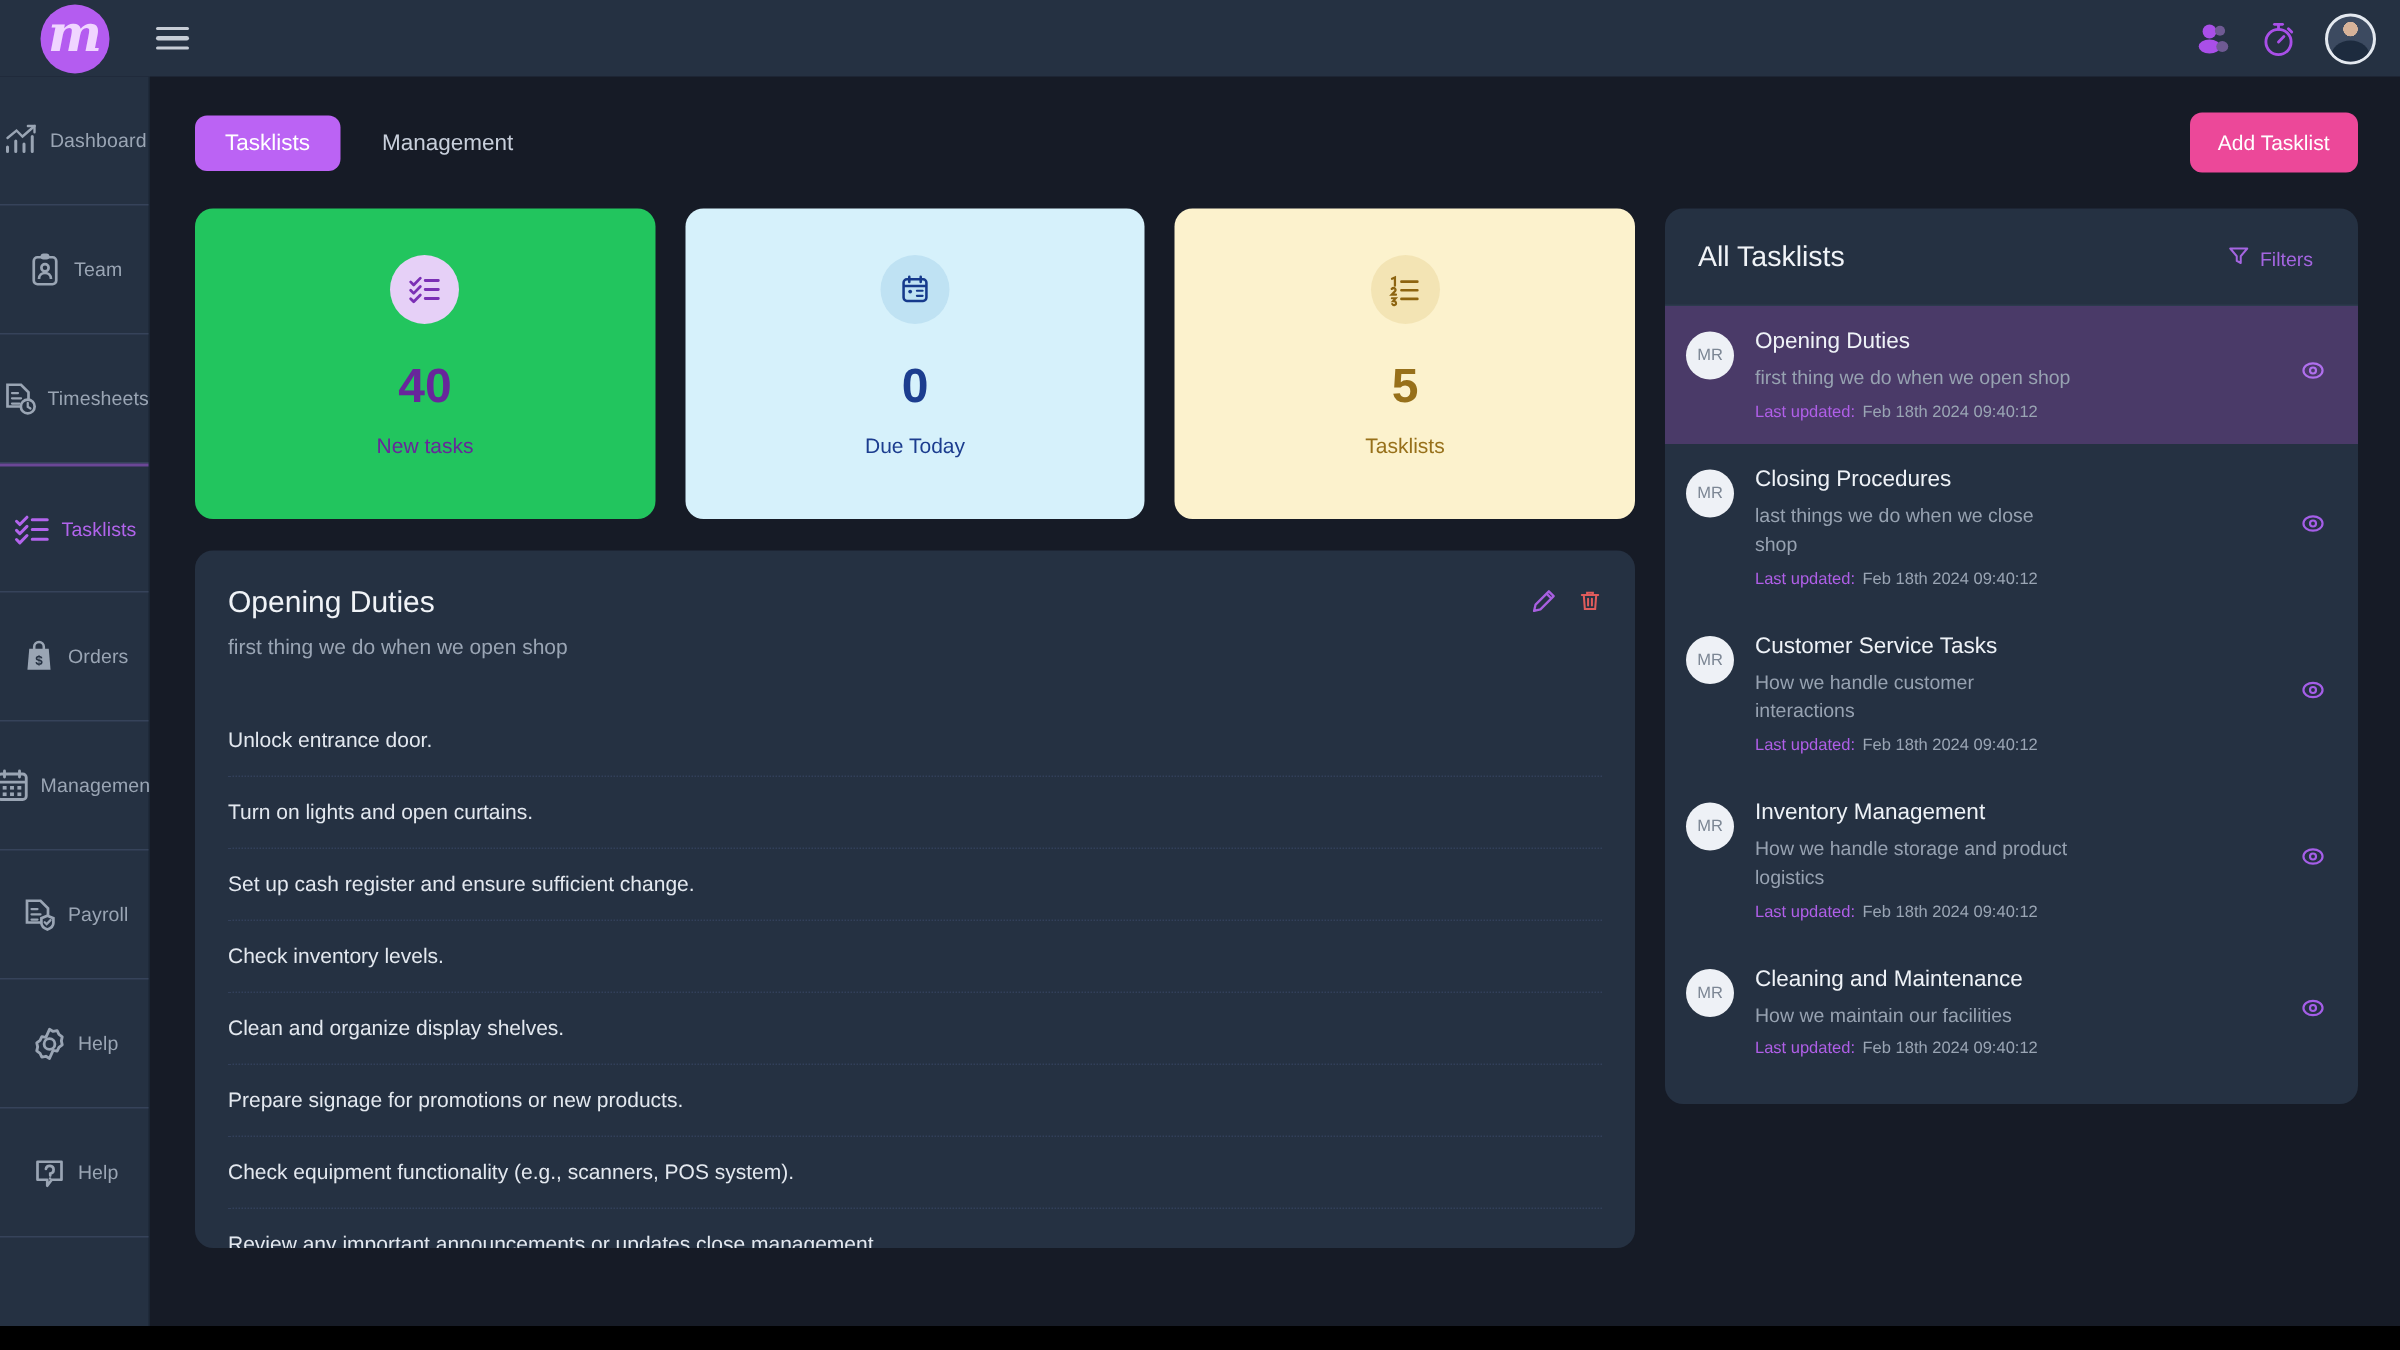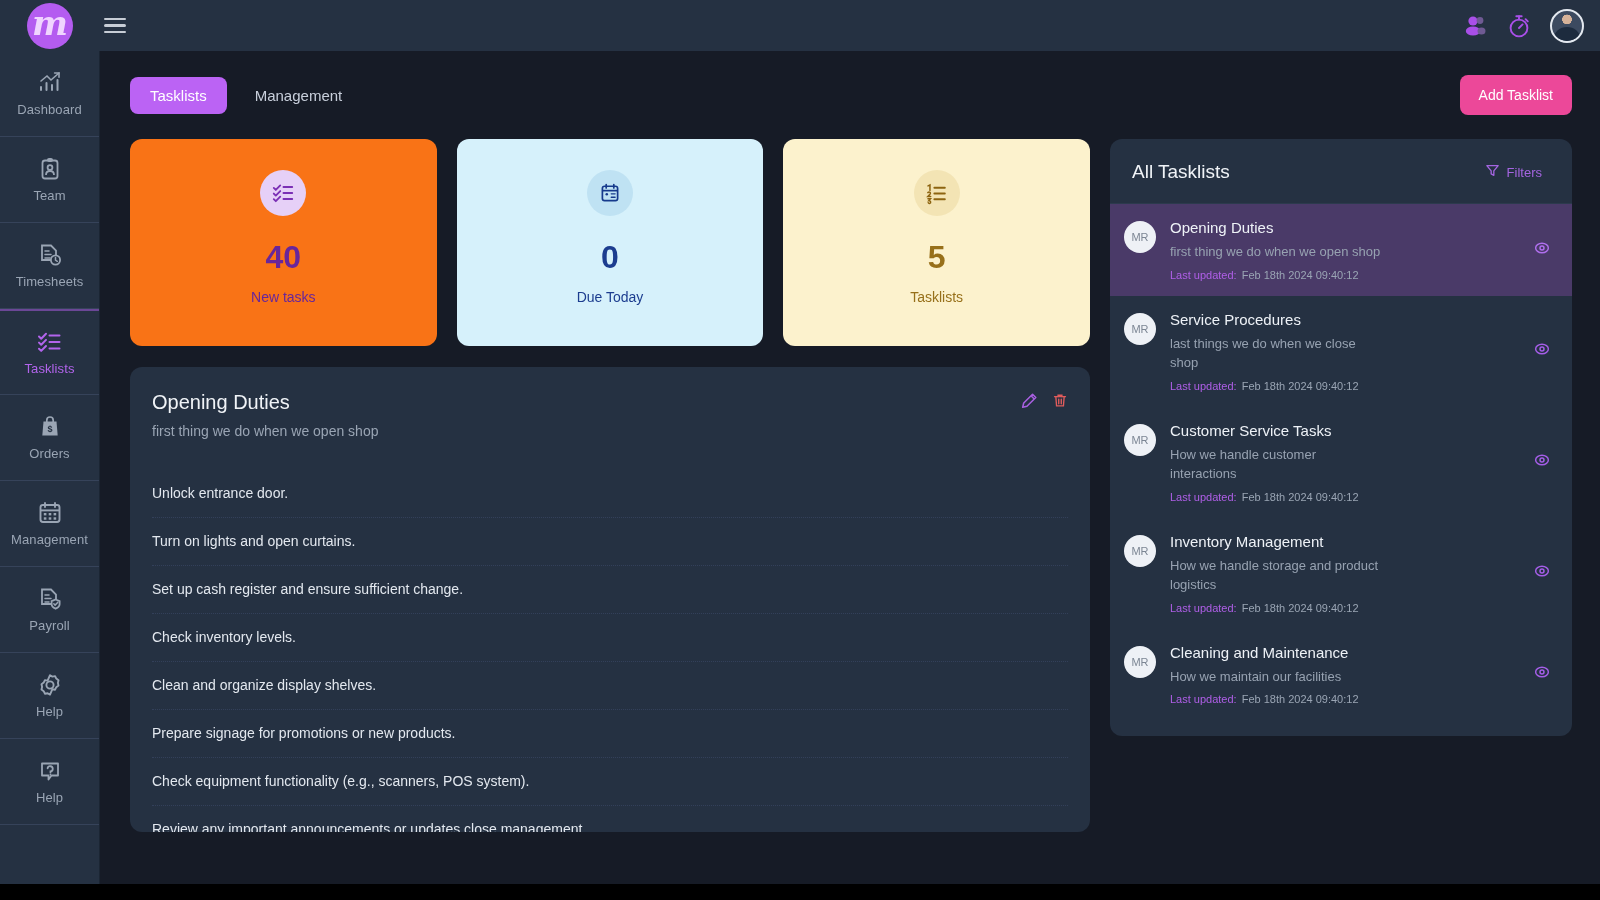--- a/index.html
+++ b/index.html
@@ -75,21 +75,21 @@
   
   .sidebar {
     width: 100px; flex: 0 0 100px;
     background: #253142;
     display: flex; flex-direction: column;
     border-right: 1px solid #1b2533;
   }
   .side-item {
     height: 86px;
     border-bottom: 1px solid #36435a;
-    display: flex; flex-direction: column;
+    display: flex; flex-direction: row;
     align-items: center; justify-content: center;
     gap: 6px; cursor: pointer;
     color: #9aa5b4;
   }
   .side-item.active { color: #b264ec; border-top: 2px solid #6b4796; }
   .side-item .s-label { font-size: 13px; letter-spacing: .1px; }
   .side-item svg { display: block; }
 
   
   .main {
@@ -127,21 +127,21 @@
     display: flex; flex-direction: column; align-items: center;
     padding-top: 31px;
   }
   .stat-ic {
     width: 46px; height: 46px; border-radius: 50%;
     display: flex; align-items: center; justify-content: center;
   }
   .stat-num { font-size: 32px; font-weight: 700; margin-top: 25px; line-height: 1; }
   .stat-lbl { font-size: 14px; margin-top: 16px; }
 
-  .c-purple { background: #f97316; }
+  .c-purple { background: #22c55e; }
   .c-purple .stat-ic { background: #e6d0f7; }
   .c-purple .stat-num, .c-purple .stat-lbl { color: #68269b; }
   .c-blue { background: #d6f1fb; }
   .c-blue .stat-ic { background: #bfe2f3; }
   .c-blue .stat-num, .c-blue .stat-lbl { color: #1c3d8f; }
   .c-yellow { background: #fcf2cd; }
   .c-yellow .stat-ic { background: #f3e4b4; }
   .c-yellow .stat-num, .c-yellow .stat-lbl { color: #97701a; }
 
   
@@ -472,21 +472,21 @@
                 <svg width="20" height="20" viewBox="0 0 22 22" fill="none" stroke="#b06fee" stroke-width="1.6">
                   <ellipse cx="11" cy="11" rx="7" ry="5.2"></ellipse>
                     <circle cx="11" cy="11" r="2.2"></circle>
                 </svg>
               </div>
             </div>
 
             <div class="tl-row">
               <div class="tl-avatar">MR</div>
               <div class="tl-body">
-                <div class="tl-name">Service Procedures</div>
+                <div class="tl-name">Closing Procedures</div>
                 <div class="tl-desc">last things we do when we close shop</div>
                 <div class="tl-updated">
                   <span class="lbl">Last updated:</span><span class="val">Feb 18th 2024 09:40:12</span>
                 </div>
               </div>
               <div class="tl-eye">
                 <svg width="20" height="20" viewBox="0 0 22 22" fill="none" stroke="#a55ee8" stroke-width="1.6">
                   <ellipse cx="11" cy="11" rx="7" ry="5.2"></ellipse>
                     <circle cx="11" cy="11" r="2.2"></circle>
                 </svg>

